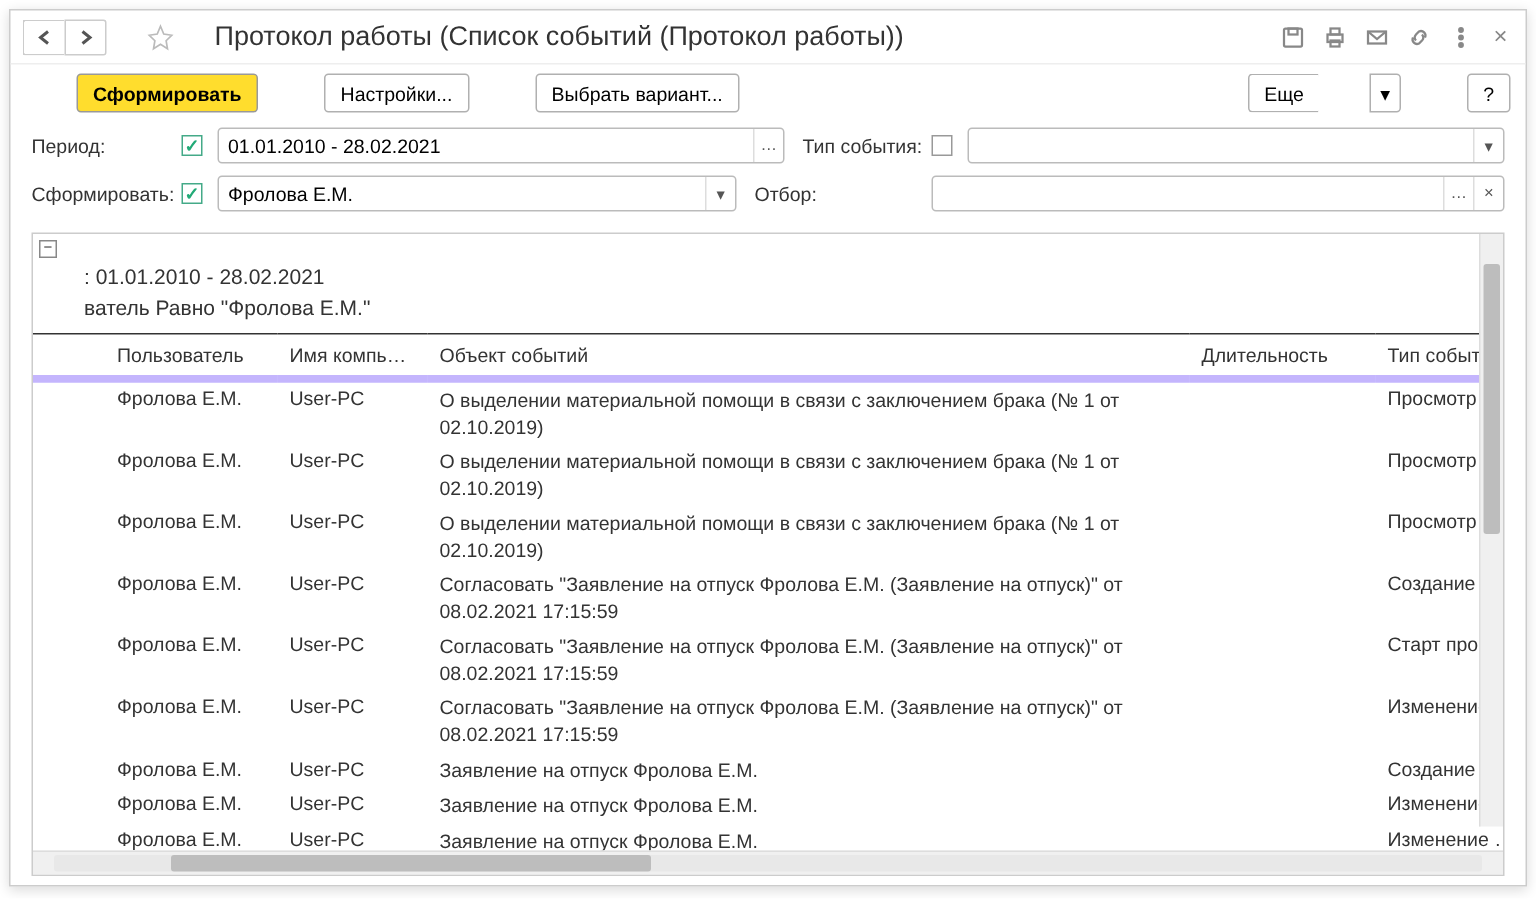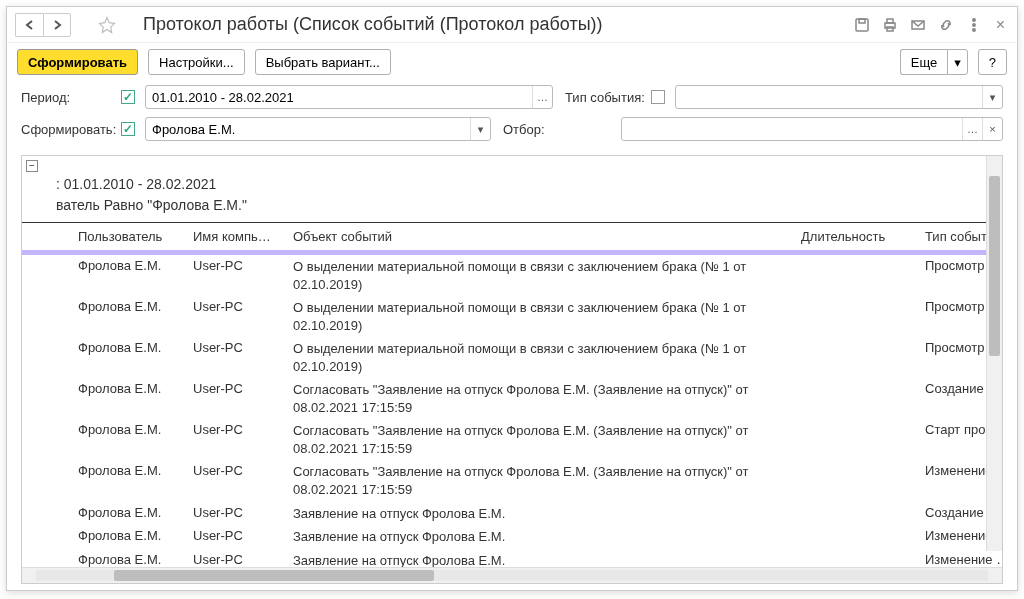--- a/index.html
+++ b/index.html
@@ -14,37 +14,37 @@
   .nav-group .nav-btn:last-child { border-radius: 0 2px 2px 0; }
   .star-icon { width: 24px; height: 24px; display: flex; align-items: center; justify-content: center; margin: 0 4px; cursor: pointer; }
   .star-icon svg { width: 18px; height: 18px; stroke: #bbb; fill: none; stroke-width: 1.5; }
   .title { font-size: 18px; font-weight: normal; color: #333; flex: 1; white-space: nowrap; }
   .title-actions { display: flex; gap: 8px; align-items: center; }
   .title-icon { width: 20px; height: 20px; display: flex; align-items: center; justify-content: center; cursor: pointer; color: #888; }
   .title-icon svg { width: 16px; height: 16px; stroke: #888; fill: none; stroke-width: 1.5; }
   .close-x { font-size: 16px; color: #888; cursor: pointer; padding: 0 4px; }
 
   .toolbar { display: flex; align-items: center; padding: 6px 10px; gap: 10px; height: 38px; }
-  .btn { height: 26px; padding: 0 10px; border: 1px solid #b0b0b0; background: #fff; border-radius: 3px; cursor: pointer; font-size: 13px; display: flex; align-items: center; }
+  .btn { height: 26px; padding: 0 10px; border: 1px solid #b0b0b0; background: #fff; border-radius: 3px; cursor: pointer; font-size: 13px; display: flex; align-items: center; margin-left: 34px; }
   .btn-primary { background: #ffdd2d; font-weight: bold; border-color: #999; }
   .btn-group { display: flex; }
   .btn-group .btn:first-child { border-radius: 3px 0 0 3px; border-right: none; }
   .btn-group .btn:last-child { border-radius: 0 3px 3px 0; padding: 0 6px; }
   .spacer { flex: 1; }
 
   .filters { padding: 2px 14px 8px; }
   .filter-row { display: flex; align-items: center; height: 28px; margin-bottom: 4px; gap: 4px; }
   .filter-label { width: 96px; font-size: 13px; color: #333; }
   .chk { width: 14px; height: 14px; border: 1px solid #4a8; background: #fff; display: flex; align-items: center; justify-content: center; margin-right: 6px; cursor: pointer; }
   .chk.checked::after { content: "✓"; color: #2a7; font-size: 12px; font-weight: bold; }
   .chk.empty { border-color: #999; }
   .input-wrap { display: flex; border: 1px solid #bbb; border-radius: 3px; height: 24px; background: #fff; align-items: center; }
   .input-wrap input { border: none; outline: none; padding: 0 6px; font-size: 13px; flex: 1; height: 100%; background: transparent; }
   .input-btn { width: 20px; height: 100%; border-left: 1px solid #ddd; display: flex; align-items: center; justify-content: center; cursor: pointer; font-size: 11px; color: #555; }
-  .w-period { width: 408px; }
+  .w-period { width: 378px; }
   .w-user { width: 346px; }
   .filter-label-2 { width: 90px; padding-left: 8px; }
   .w-rest { flex: 1; }
 
   .report-area { flex: 1; border: 1px solid #ccc; margin: 0 14px 6px; display: flex; flex-direction: column; overflow: hidden; position: relative; }
   .report-body { flex: 1; overflow: hidden; position: relative; }
   .collapse-box { position: absolute; left: 4px; top: 4px; width: 12px; height: 12px; border: 1px solid #888; display: flex; align-items: center; justify-content: center; font-size: 10px; line-height: 1; cursor: pointer; background: #fff; }
   .report-header-text { padding: 18px 16px 6px 34px; line-height: 1.5; font-size: 14px; }
 
   .grid { width: 100%; border-collapse: collapse; table-layout: fixed; }

